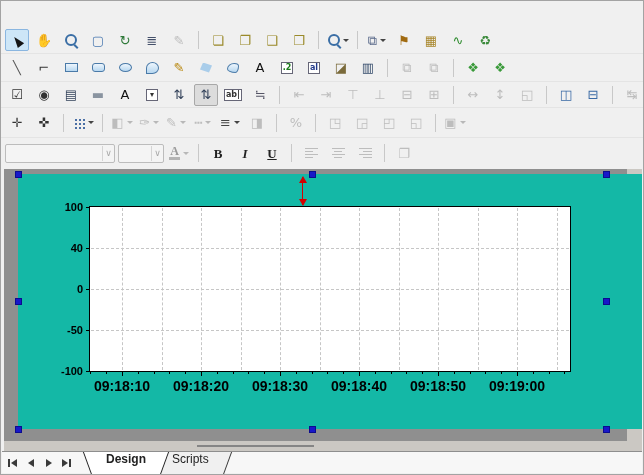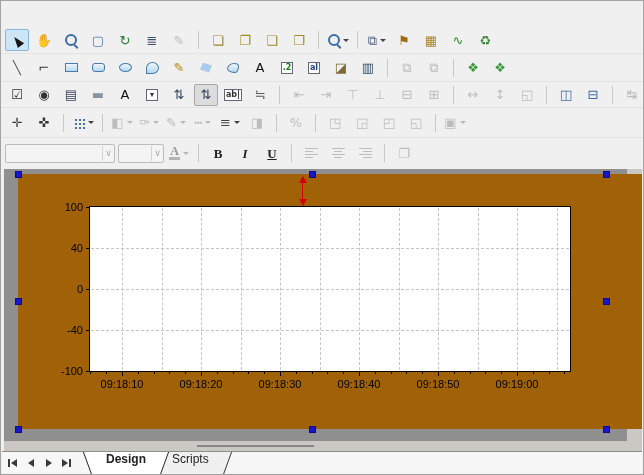--- a/index.html
+++ b/index.html
@@ -59,31 +59,31 @@
           justify-content:space-between;padding:0 0 0 4px;box-sizing:border-box;flex:none;}
   .cval{font-size:11px;color:#555;}
   .dd2{width:11px;height:15px;display:flex;align-items:center;justify-content:center;color:#a8a8a8;font-size:9px;border-left:1px solid #d4d4d4;}
 
   
   #moat{position:absolute;left:3px;top:168px;width:623px;height:272px;background:#8f8f8f;}
   #hscroll-track{position:absolute;left:3px;top:440px;width:623px;height:13px;background:#cbc8c3;}
   #hscroll-thumb{position:absolute;left:193px;top:4px;width:117px;height:2px;background:#858585;}
   #vscroll-track{position:absolute;left:626px;top:168px;width:15px;height:285px;background:#cbc8c3;}
   #vscroll-thumb{position:absolute;left:4px;top:22px;width:2px;height:72px;background:#858585;}
-  #screen-canvas{position:absolute;left:17px;top:173px;width:624px;height:255px;background:#a16207;}
+  #screen-canvas{position:absolute;left:17px;top:173px;width:624px;height:255px;background:#14b8a6;font-weight:bold;}
   .hdl{position:absolute;width:7px;height:7px;background:#1717c9;border:1px solid #0b0b8f;box-sizing:border-box;}
 
   
   #plot{position:absolute;left:71px;top:32px;width:482px;height:166px;border:1px solid #000;box-sizing:border-box;background:#fff;}
   .gl-v{position:absolute;top:1px;bottom:1px;width:0;border-left:1px dashed #c6c6c6;}
   .gl-h{position:absolute;left:1px;right:1px;height:0;border-top:1px dashed #c6c6c6;}
   .tk-y{position:absolute;right:100%;width:4px;height:1px;background:#000;}
   .tk-x{position:absolute;top:100%;width:1px;background:#000;}
   .yl{position:absolute;right:100%;margin-right:7px;transform:translateY(-50%);font-size:11px;color:#000;white-space:nowrap;}
-  .xl{position:absolute;top:100%;margin-top:7px;transform:translateX(-50%);font-size:11px;color:#000;white-space:nowrap;}
+  .xl{position:absolute;top:100%;margin-top:7px;transform:translateX(-50%);font-size:14px;color:#000;white-space:nowrap;}
   .parrow-line{position:absolute;width:1px;background:#d40000;}
   .parrow-tri{position:absolute;width:0;height:0;border-left:4px solid transparent;border-right:4px solid transparent;}
 
   
   #bottom-bar{position:absolute;left:1px;right:1px;bottom:1px;height:21px;background:#f7f7f7;border-top:1px solid #8e8e8e;
               display:flex;align-items:flex-start;}
   .navbtn{width:15px;height:15px;margin:3px 0 0 3px;display:flex;align-items:center;justify-content:center;gap:1px;flex:none;}
   .tri-l{width:0;height:0;border-top:4px solid transparent;border-bottom:4px solid transparent;border-right:6px solid #3a3a3a;}
   .tri-r{width:0;height:0;border-top:4px solid transparent;border-bottom:4px solid transparent;border-left:6px solid #3a3a3a;}
   .navbar-stop{width:2px;height:8px;background:#3a3a3a;}
@@ -421,21 +421,21 @@
         <span class="tk-y" style="top: 0px;"></span>
         <span class="yl" style="top: 0px;">100</span>
         <span class="gl-h" style="top: 41px;"></span>
         <span class="tk-y" style="top: 41px;"></span>
         <span class="yl" style="top: 41px;">40</span>
         <span class="gl-h" style="top: 82px;"></span>
         <span class="tk-y" style="top: 82px;"></span>
         <span class="yl" style="top: 82px;">0</span>
         <span class="gl-h" style="top: 123px;"></span>
         <span class="tk-y" style="top: 123px;"></span>
-        <span class="yl" style="top: 123px;">-40</span>
+        <span class="yl" style="top: 123px;">-50</span>
         <span class="tk-y" style="top: 164px;"></span>
         <span class="yl" style="top: 164px;">-100</span>
         <span class="gl-v" style="left: 32px;"></span>
         <span class="gl-v" style="left: 71.5px;"></span>
         <span class="gl-v" style="left: 111px;"></span>
         <span class="gl-v" style="left: 150.5px;"></span>
         <span class="gl-v" style="left: 190px;"></span>
         <span class="gl-v" style="left: 229.5px;"></span>
         <span class="gl-v" style="left: 269px;"></span>
         <span class="gl-v" style="left: 308.5px;"></span>

